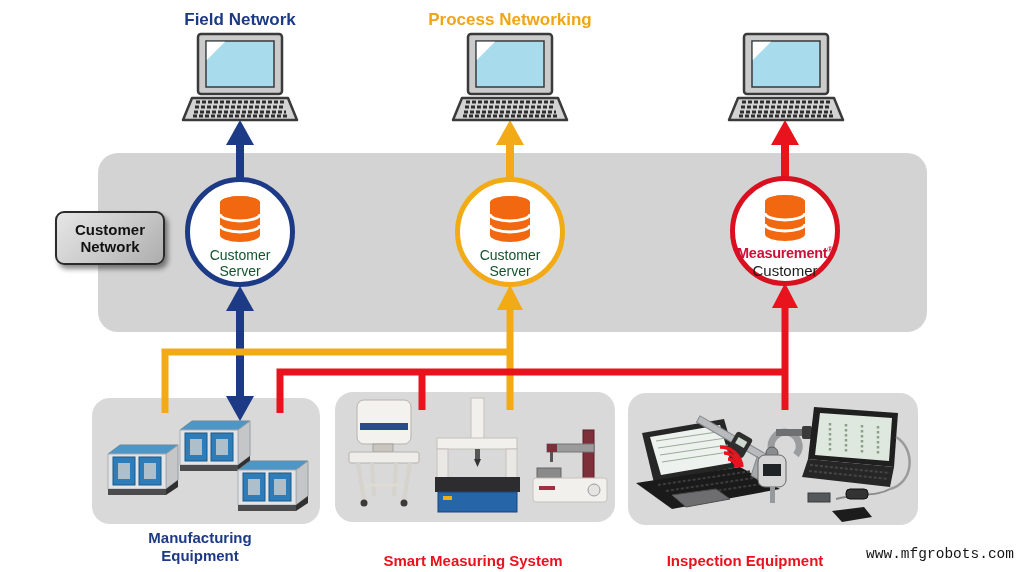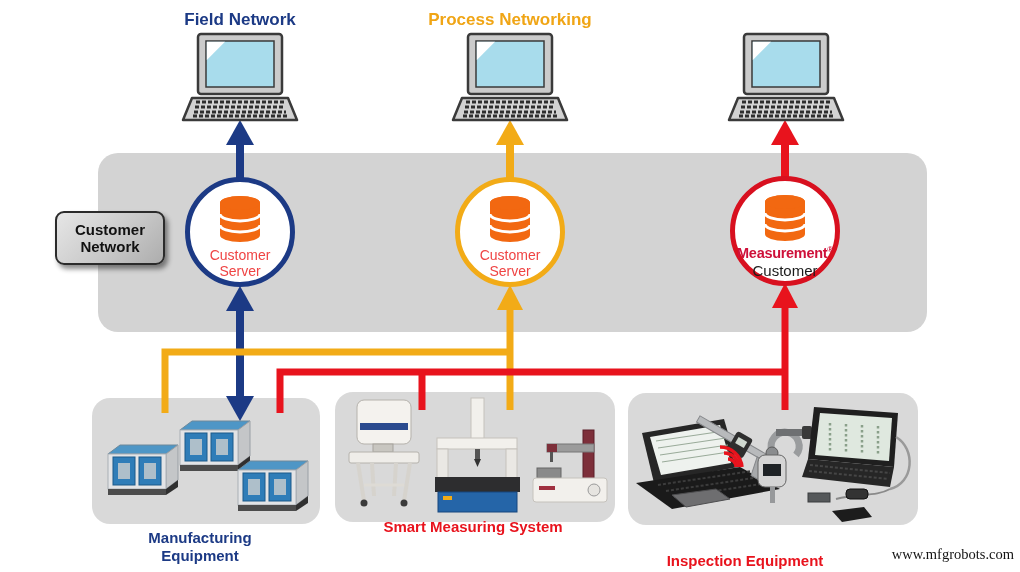--- a/index.html
+++ b/index.html
@@ -20,33 +20,33 @@
   .navy{color:#1c3a85;} .amber{color:#f0a515;} .red{color:#e8131d;}
   
   .laptop{width:122px;height:92px;z-index:5;}
   
   #connectors{left:0;top:0;width:1020px;height:572px;z-index:2;pointer-events:none;}
   
   .server-circle{width:110px;height:110px;border-radius:50%;background:#fff;z-index:3;
      display:flex;flex-direction:column;align-items:center;justify-content:flex-start;
      text-align:center;box-sizing:border-box;padding-top:12px;}
   .server-circle .db{flex:0 0 auto;}
-  .server-text{font-size:14px;color:#ef4444;line-height:1.15;width:78px;margin-top:3px;}
+  .server-text{font-size:14px;color:#14532d;line-height:1.15;width:78px;margin-top:3px;}
   .border-navy{border:5px solid #1c3a85;}
   .border-amber{border:5px solid #f2ab17;}
   .border-red{border:5px solid #d8101f;}
   .ml-brand{font-weight:bold;font-size:14.5px;color:#ce1039;letter-spacing:-.3px;margin-top:2px;}
   .ml-brand sup{font-size:8px;}
   .ml-db{font-size:15px;color:#1b1b1b;margin-top:1px;}
   
   .equip-box{background:#d9d9d9;border-radius:18px;z-index:1;}
   .equip-svg{position:absolute;left:0;top:0;}
   .equip-label{text-align:center;font-weight:bold;font-size:15px;line-height:1.2;z-index:5;}
   
-  #watermark{right:6px;top:546px;font-family:Liberation Serif, serif;
+  #watermark{right:6px;top:546px;font-family:Liberation Mono, monospace;
      font-size:14.5px;color:#141414;z-index:6;}
 </style>
 </head>
 <body>
 
 <div id="canvas">
 
   <div class="abs" id="network-band"></div>
 
   <div class="abs top-label amber" style="left:395px;">Process Networking</div>
@@ -268,18 +268,18 @@
         <path d="M90,30 C110,42 108,76 84,82" fill="none" stroke="#9a9a9a" stroke-width="2.5"></path>
         <path d="M84,82 C70,90 52,86 30,92" fill="none" stroke="#8a8a8a" stroke-width="2"></path>
         <rect x="40" y="82" width="22" height="10" rx="4" fill="#333" stroke="#111"></rect>
         <rect x="2" y="86" width="22" height="9" fill="#55585a" stroke="#3a3d3f"></rect>
         <polygon points="26,104 58,100 66,110 36,115" fill="#1c1c1c"></polygon>
       </g>
     </svg>
   </div>
 
   <div class="abs equip-label navy" style="left:125px;top:529px;width:150px;">Manufacturing Equipment</div>
-  <div class="abs equip-label red" style="left:363px;top:518px;width:220px;">Smart Measuring System</div>
+  <div class="abs equip-label red" style="left:363px;top:552px;width:220px;">Smart Measuring System</div>
   <div class="abs equip-label red" style="left:635px;top:552px;width:220px;">Inspection Equipment</div>
 
   <div class="abs" id="watermark">www.mfgrobots.com</div>
 
 </div>
 
 </body></html>

